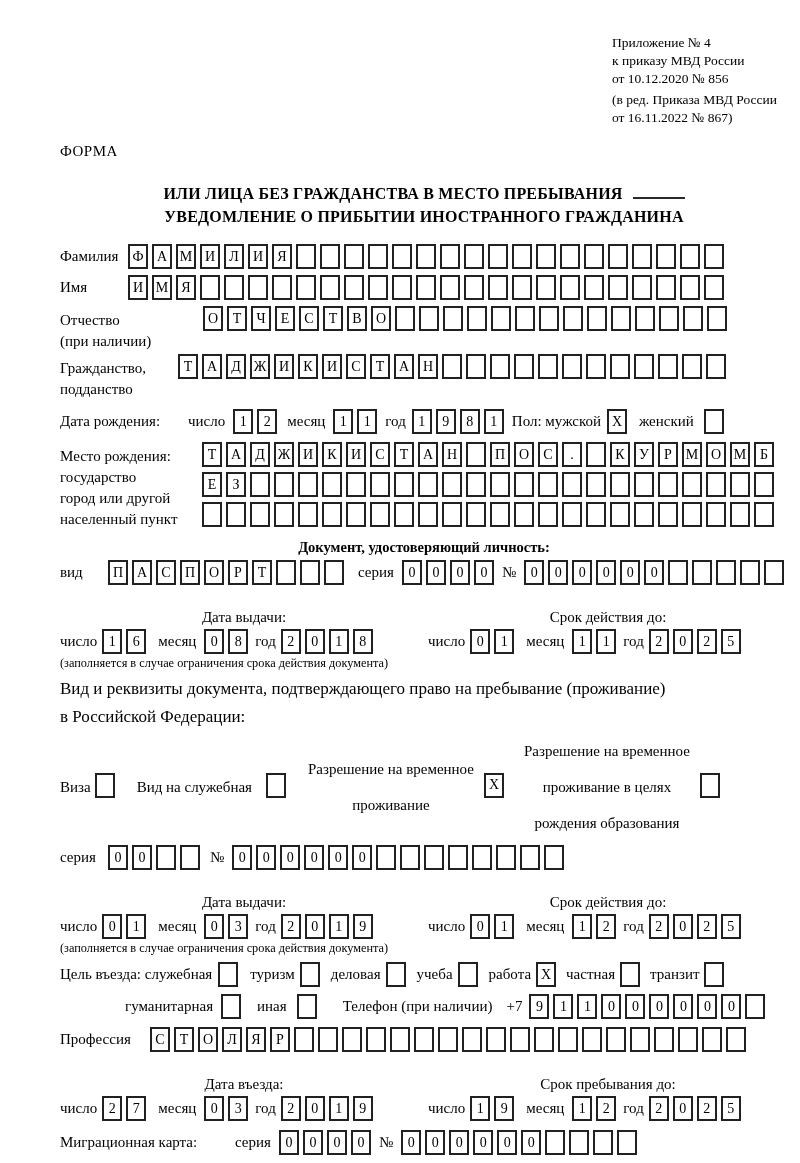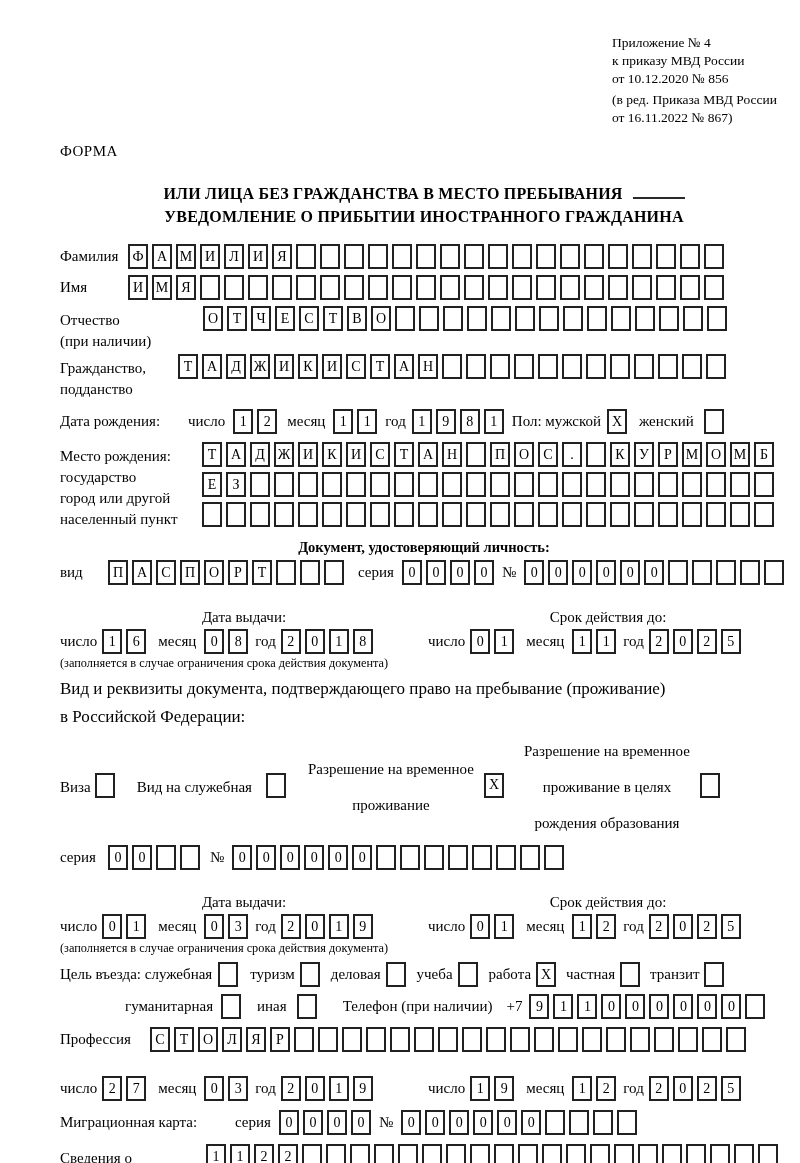--- a/index.html
+++ b/index.html
@@ -574,20 +574,21 @@
         <span class="cell"></span>
         <span class="cell"></span>
         <span class="cell"></span>
         <span class="cell"></span>
         <span class="cell"></span>
       </div>
   </div>
 
   <div class="dategrid">
     <div class="dg" style="width:368px;">
+      <div class="dg-head">Дата въезда:</div>
       <div class="dg-line">
         <div class="ilbl" style="margin-right:5px;">число</div>
         <div class="cells">
             <span class="cell">2</span>
             <span class="cell">7</span>
           </div>
         <div class="ilbl" style="margin:0 8px 0 8px;">месяц</div>
         <div class="cells">
             <span class="cell">0</span>
             <span class="cell">3</span>
@@ -595,20 +596,21 @@
         <div class="ilbl" style="margin:0 5px 0 3px;">год</div>
         <div class="cells">
             <span class="cell">2</span>
             <span class="cell">0</span>
             <span class="cell">1</span>
             <span class="cell">9</span>
           </div>
       </div>
     </div>
     <div class="dg" style="flex:1;">
+      <div class="dg-head">Срок пребывания до:</div>
       <div class="dg-line">
         <div class="ilbl" style="margin-right:5px;">число</div>
         <div class="cells">
             <span class="cell">1</span>
             <span class="cell">9</span>
           </div>
         <div class="ilbl" style="margin:0 8px 0 8px;">месяц</div>
         <div class="cells">
             <span class="cell">1</span>
             <span class="cell">2</span>

